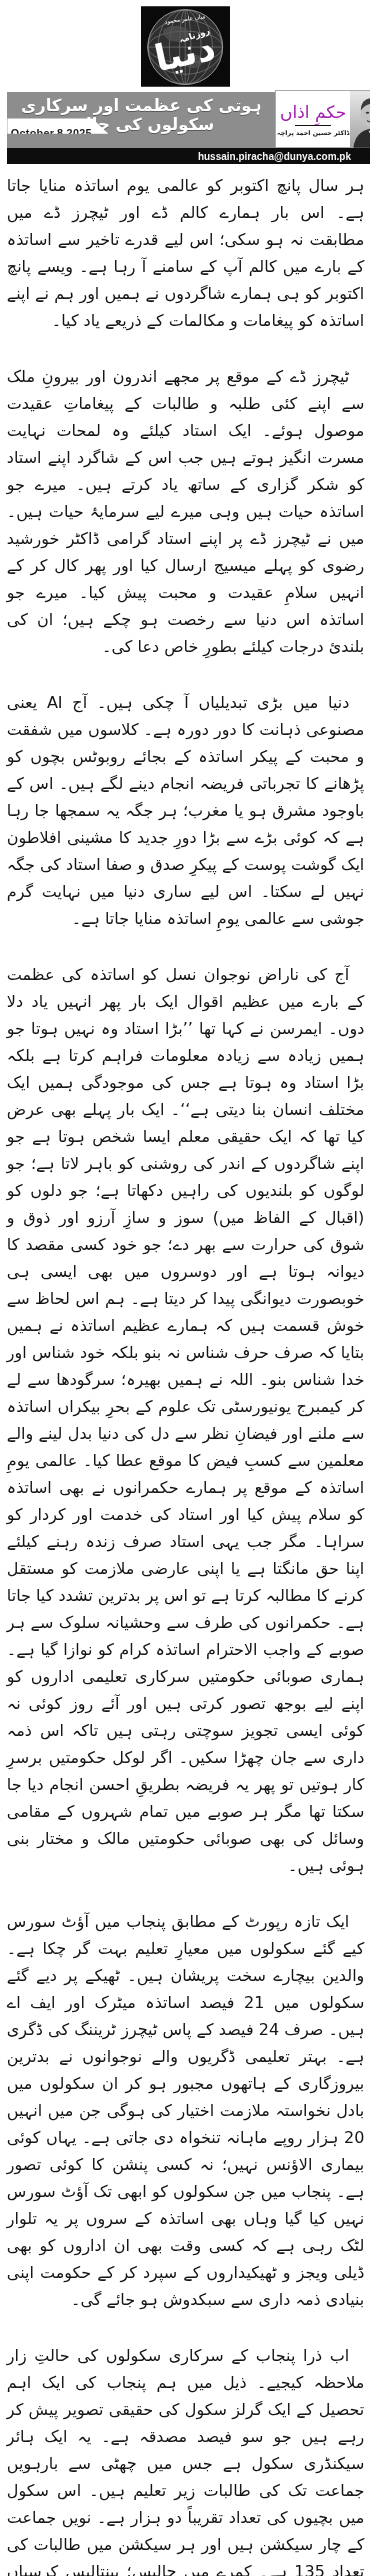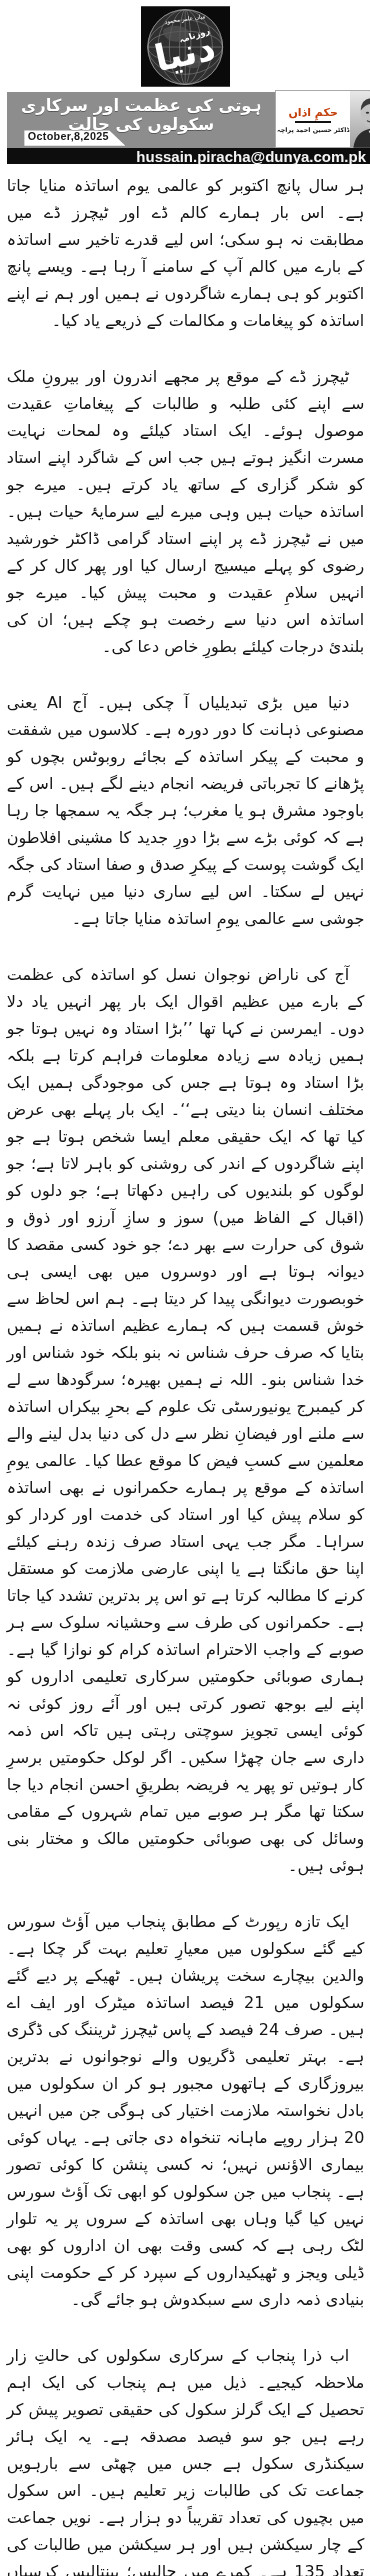--- a/index.html
+++ b/index.html
@@ -16,49 +16,49 @@
   .title-bar {
     flex:1; background:#8d8d8d; position:relative;
     display:flex; align-items:center; justify-content:center;
   }
   .article-title {
     color:#ffffff; font-size:16.5px; font-weight:bold;
     direction:rtl; text-align:center; padding:0 4.6px 11.4px 4.6px;
     text-shadow:0 0.6px 0.6px rgba(0,0,0,.35);
   }
   .date-box {
-    position:absolute; left:17px; bottom:0; width:101px; height:18px;
+    position:absolute; left:0; bottom:0; width:101px; height:30px;
     background:#ffffff;
     clip-path:polygon(0 0, 85px 0, 101px 15.4px, 0 15.4px);
-    display:flex; 
+    display:flex; align-items:center;
   }
   .date-text {
     font-family:"Liberation Sans", sans-serif; font-weight:bold;
     font-size:10.8px; color:#1a1a1a; padding-left:3.4px; letter-spacing:0.3px;
   }
   .author-box {
     width:93px; background:#ffffff; border:0.6px solid #aaaaaa;
     display:flex; flex-direction:row; align-items:stretch; margin-top:-2.3px;
   }
   .colname-wrap {
     flex:1; display:flex; flex-direction:column; align-items:center;
     justify-content:center; direction:rtl; padding:1.1px;
   }
-  .column-name { font-size:11px; font-weight:bold; color:#c2410c; white-space:nowrap; }
+  .column-name { font-size:17px; font-weight:normal; color:#a21caf; white-space:nowrap; }
   .colname-rule { width:36px; height:1.7px; background:#111; margin:2.3px 0 2.8px 0; }
   .author-name { font-size:6.3px; font-weight:bold; color:#111; white-space:nowrap; }
   .photo-wrap { width:44px; height:57px; }
   
   .email-bar {
     margin-left:7.4px; height:15.4px; background:#0d0d0d;
     display:flex; align-items:center; justify-content:flex-end;
   }
   .email-text {
     color:#f5f5f5; font-family:"Liberation Sans", sans-serif;
-    font-size:15px; font-weight:bold; padding-right:4px;
+    font-size:10px; font-weight:bold; padding-right:19px;
   }
   
   .article {
     direction:rtl; text-align:justify; color:#141414;
     font-size:16px; line-height:27px;
     padding:8px 5.7px 0 6.8px;
   }
   .article p { margin:0; }
   .article p + p { text-indent:15px;margin-top:29px; }
 </style>

